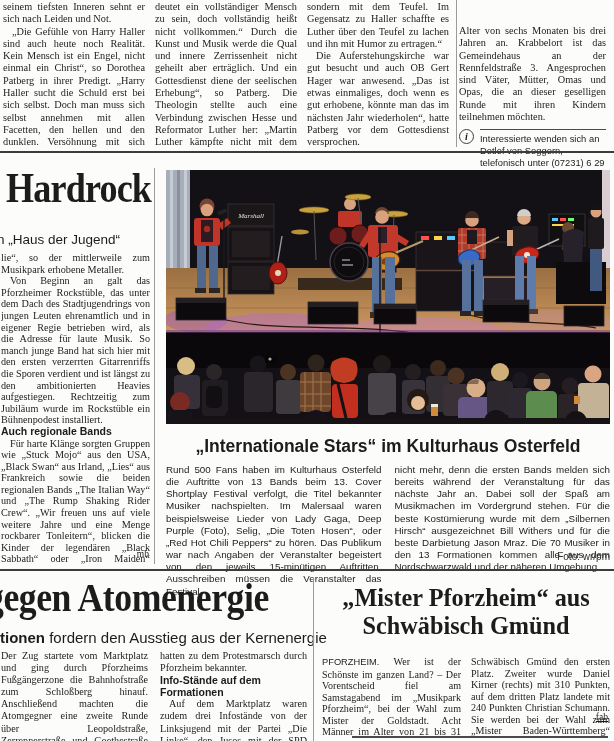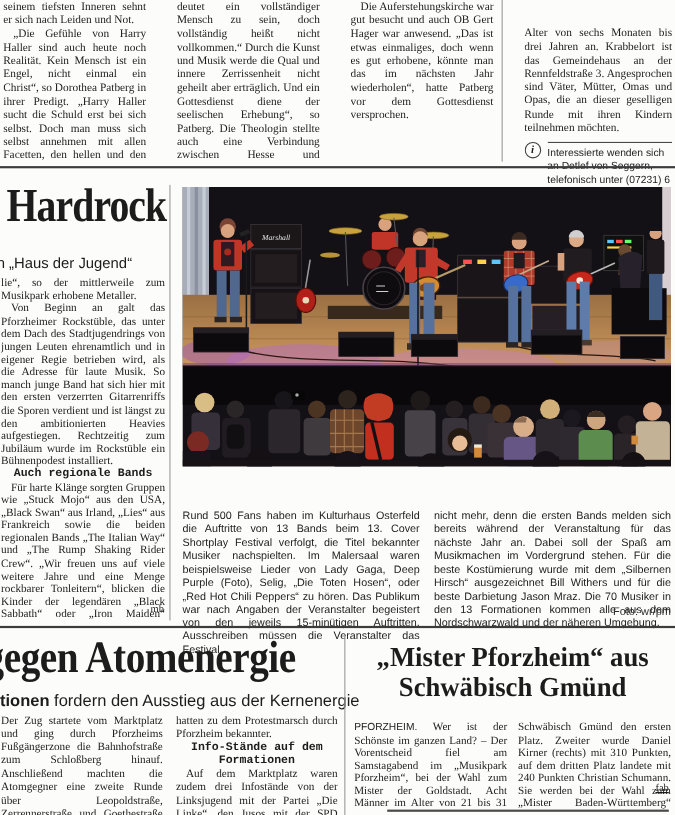--- a/index.html
+++ b/index.html
@@ -5,40 +5,40 @@
   html,body{margin:0;padding:0;background:#888;}
   .page{
     position:relative;width:614px;height:741px;margin:0 auto;
     background:#fcfcfa;overflow:hidden;color:#1c1c1c;
     font-family:"Liberation Serif",serif;
   }
   
   .bodycol{font-size:10.3px;line-height:12.3px;text-align:justify;overflow:hidden;}
   .bodycol p{margin:0;}
   .bodycol p.ind{text-indent:9px;}
-  .subhead{font-family:Liberation Mono, monospace;font-weight:bold;font-size:10.5px;margin:5px 0 3px 0;text-align:center;}
+  .subhead{font-family:Liberation Sans, sans-serif;font-weight:bold;font-size:10.5px;margin:5px 0 3px 0;text-align:left;}
   .rule-h{position:absolute;background:#3c3c3c;}
   .rule-v{position:absolute;background:#9a9a9a;width:1px;}
   
-  .top-cols{position:absolute;left:3px;top:1px;width:608px;height:148px;display:flex;gap:28px;}
+  .top-cols{position:absolute;left:3px;top:1px;width:608px;height:148px;display:flex;gap:10px;}
   .top-cols .col{width:142px;height:148px;}
   .top-cols .col.last{width:147px;margin-top:24px;}
   .infobox{display:flex;gap:6px;margin-top:6px;}
   .info-icon{flex:0 0 13px;width:13px;height:13px;border:1.4px solid #3f3f3f;border-radius:50%;
     font-family:"Liberation Serif",serif;font-weight:bold;font-size:10px;line-height:13px;text-align:center;font-style:italic;}
   .info-body{flex:1;border-top:1.6px solid #4a4a4a;padding-top:3px;
     font-family:"Liberation Sans",sans-serif;font-size:9.4px;line-height:11.6px;text-align:left;}
   
   .h-hardrock{position:absolute;left:6px;top:166px;font-weight:bold;font-size:43px;line-height:1;
     letter-spacing:-1px;transform:scaleX(.84);transform-origin:left top;white-space:nowrap;}
   .h-hardrock-sub{position:absolute;left:-3px;top:232px;font-family:"Liberation Sans",sans-serif;
     font-size:13.5px;white-space:nowrap;}
   .mid-left{position:absolute;left:1px;top:252px;width:149px;height:312px;font-size:10.2px;line-height:11.6px;}
   .byline{position:absolute;font-size:9.5px;text-align:right;}
-  .photo-wrap{position:absolute;left:166px;top:170px;width:444px;height:254px;background:#a3a3a3;}
+  .photo-wrap{position:absolute;left:166px;top:170px;width:444px;height:254px;background:#d946ef;}
   .cap-head{position:absolute;left:166px;top:436px;width:444px;text-align:center;
     font-family:"Liberation Sans",sans-serif;font-weight:bold;font-size:17.5px;}
   .cap-cols{position:absolute;left:166px;top:464px;width:444px;display:flex;gap:13px;}
   .cap-cols .col{flex:1;font-family:"Liberation Sans",sans-serif;font-size:9.8px;line-height:12.15px;text-align:justify;}
   .cap-credit{position:absolute;left:470px;top:551px;width:140px;text-align:right;
     font-family:"Liberation Sans",sans-serif;font-size:10px;color:#2e2e2e;}
   
   .h-atom{position:absolute;left:-14px;top:577px;font-weight:bold;font-size:41px;line-height:1;
     letter-spacing:-.5px;transform:scaleX(.87);transform-origin:left top;white-space:nowrap;}
   .h-atom-sub{position:absolute;left:0;top:629px;font-family:"Liberation Sans",sans-serif;
@@ -59,20 +59,21 @@
 
   <div class="top-cols">
     <div class="col bodycol">
       <p>seinem tiefsten Inneren sehnt er sich nach Leiden und Not.</p>
       <p class="ind">„Die Gefühle von Harry Haller sind auch heute noch Realität. Kein Mensch ist ein Engel, nicht einmal ein Christ“, so Dorothea Patberg in ihrer Predigt. „Harry Haller sucht die Schuld erst bei sich selbst. Doch man muss sich selbst annehmen mit allen Facetten, den hellen und den dunklen. Versöhnung mit sich selbst be-</p>
     </div>
     <div class="col bodycol">
       <p>deutet ein vollständiger Mensch zu sein, doch vollständig heißt nicht vollkommen.“ Durch die Kunst und Musik werde die Qual und innere Zerrissenheit nicht geheilt aber erträglich. Und ein Gottesdienst diene der seelischen Erhebung“, so Patberg. Die Theologin stellte auch eine Verbindung zwischen Hesse und Reformator Luther her: „Martin Luther kämpfte nicht mit dem Steppenwolf,</p>
     </div>
     <div class="col bodycol">
+      <p>sondern mit dem Teufel. Im Gegensatz zu Haller schaffte es Luther über den Teufel zu lachen und ihn mit Humor zu ertragen.“</p>
       <p class="ind">Die Auferstehungskirche war gut besucht und auch OB Gert Hager war anwesend. „Das ist etwas einmaliges, doch wenn es gut erhobene, könnte man das im nächsten Jahr wiederholen“, hatte Patberg vor dem Gottesdienst versprochen.</p>
     </div>
     <div class="col last bodycol">
       <p>Alter von sechs Monaten bis drei Jahren an. Krabbelort ist das Gemeindehaus an der Rennfeldstraße 3. Angesprochen sind Väter, Mütter, Omas und Opas, die an dieser geselligen Runde mit ihren Kindern teilnehmen möchten.</p>
       <div class="infobox">
         <div class="info-icon">i</div>
         <div class="info-body">Interessierte wenden sich an Detlef von Seggern, telefonisch unter (07231) 6 29 21 oder Khatuna Schweigert, telefonisch unter (01 51) 24 28 55 45.</div>
       </div>
     </div>
   </div>
@@ -318,20 +319,21 @@
         <circle cx="70" cy="250" r="12" fill="#141014"></circle>
           <circle cx="150" cy="252" r="12" fill="#17121a"></circle>
         <circle cx="226" cy="254" r="12" fill="#141014"></circle>
           <circle cx="330" cy="252" r="12" fill="#17121a"></circle>
         <circle cx="410" cy="252" r="11" fill="#141014"></circle>
         <rect x="0" y="248" width="444" height="6" fill="#171215"></rect>
       </g>
     </svg>
   </div>
 
+  <div class="cap-head">„Internationale Stars“ im Kulturhaus Osterfeld</div>
   <div class="cap-cols">
     <div class="col">Rund 500 Fans haben im Kulturhaus Osterfeld die Auftritte von 13 Bands beim 13. Cover Shortplay Festival verfolgt, die Titel bekannter Musiker nachspielten. Im Malersaal waren beispielsweise Lieder von Lady Gaga, Deep Purple (Foto), Selig, „Die Toten Hosen“, oder „Red Hot Chili Peppers“ zu hören. Das Publikum war nach Angaben der Veranstalter begeistert von den jeweils 15-minütigen Auftritten. Ausschreiben müssen die Veranstalter das Festival</div>
     <div class="col">nicht mehr, denn die ersten Bands melden sich bereits während der Veranstaltung für das nächste Jahr an. Dabei soll der Spaß am Musikmachen im Vordergrund stehen. Für die beste Kostümierung wurde mit dem „Silbernen Hirsch“ ausgezeichnet Bill Withers und für die beste Darbietung Jason Mraz. Die 70 Musiker in den 13 Formationen kommen alle aus dem Nordschwarzwald und der näheren Umgebung.</div>
   </div>
   <div class="cap-credit">Foto: wr/pm</div>
 
   <div class="rule-h" style="left:0;top:569px;width:614px;height:2px;"></div>
 
   <div class="h-atom">gegen Atomenergie</div>
   <div class="h-atom-sub"><b>tionen</b><span> fordern den Ausstieg aus der Kernenergie</span></div>

